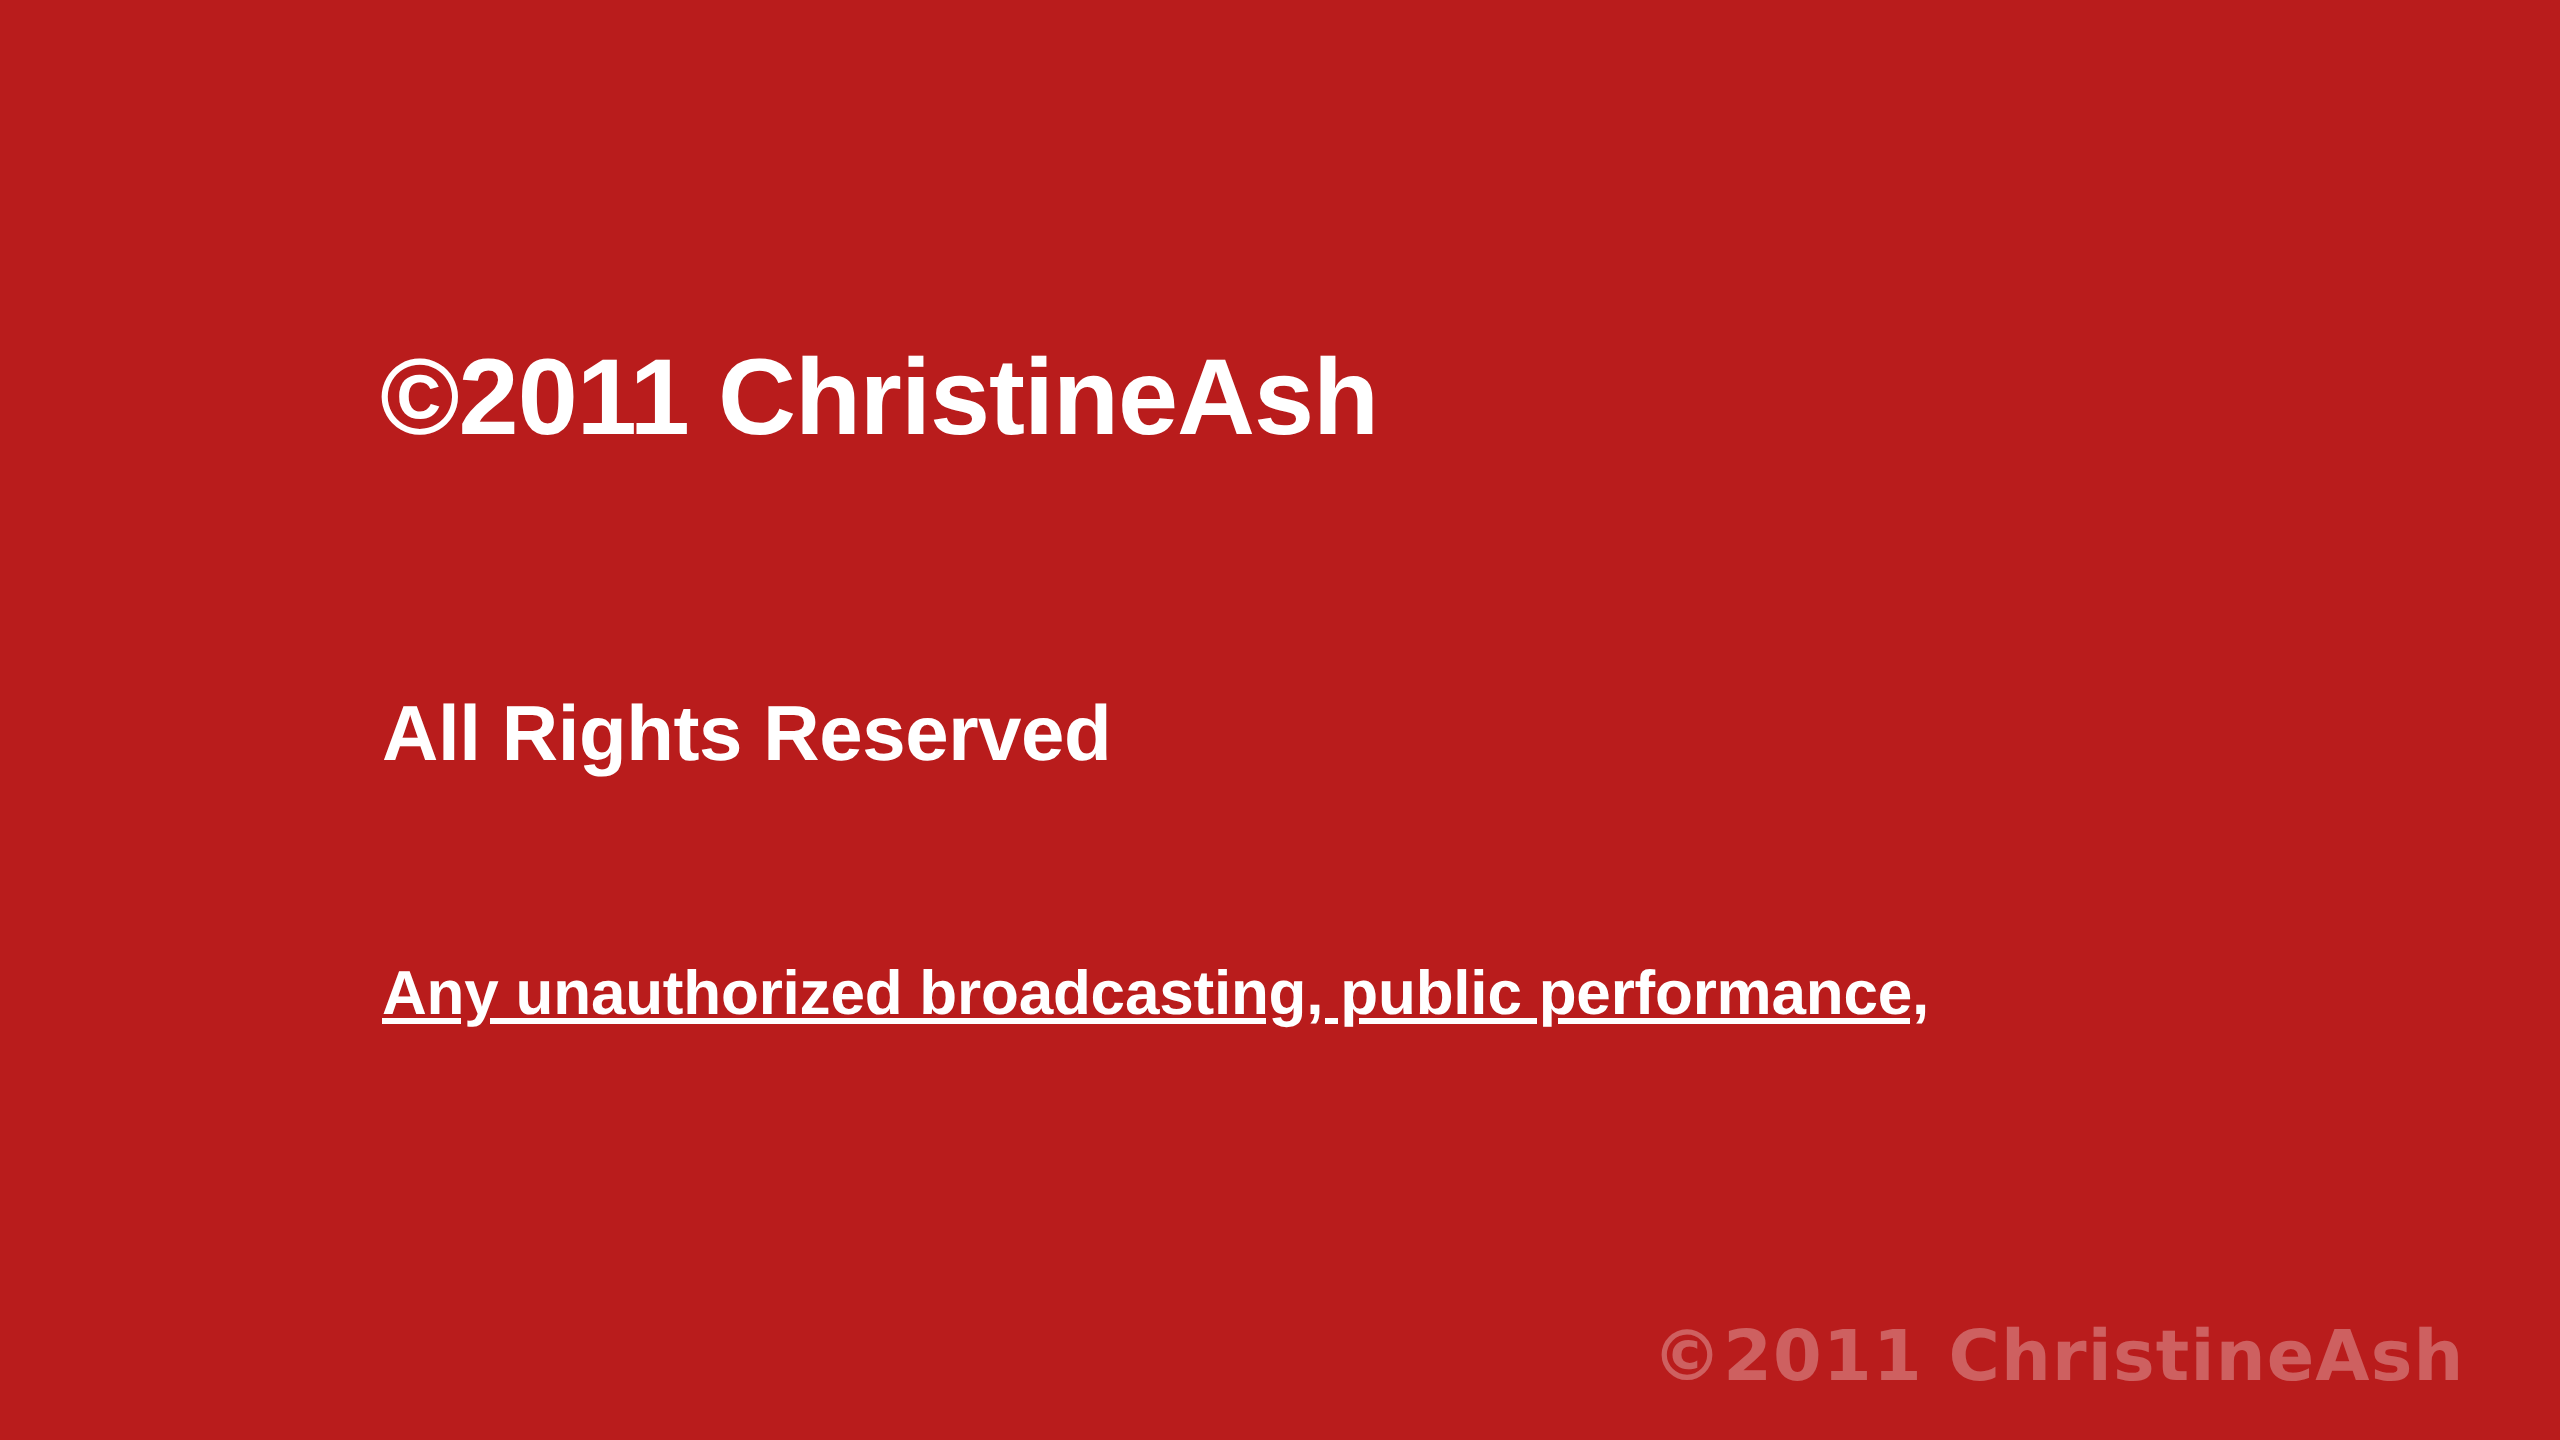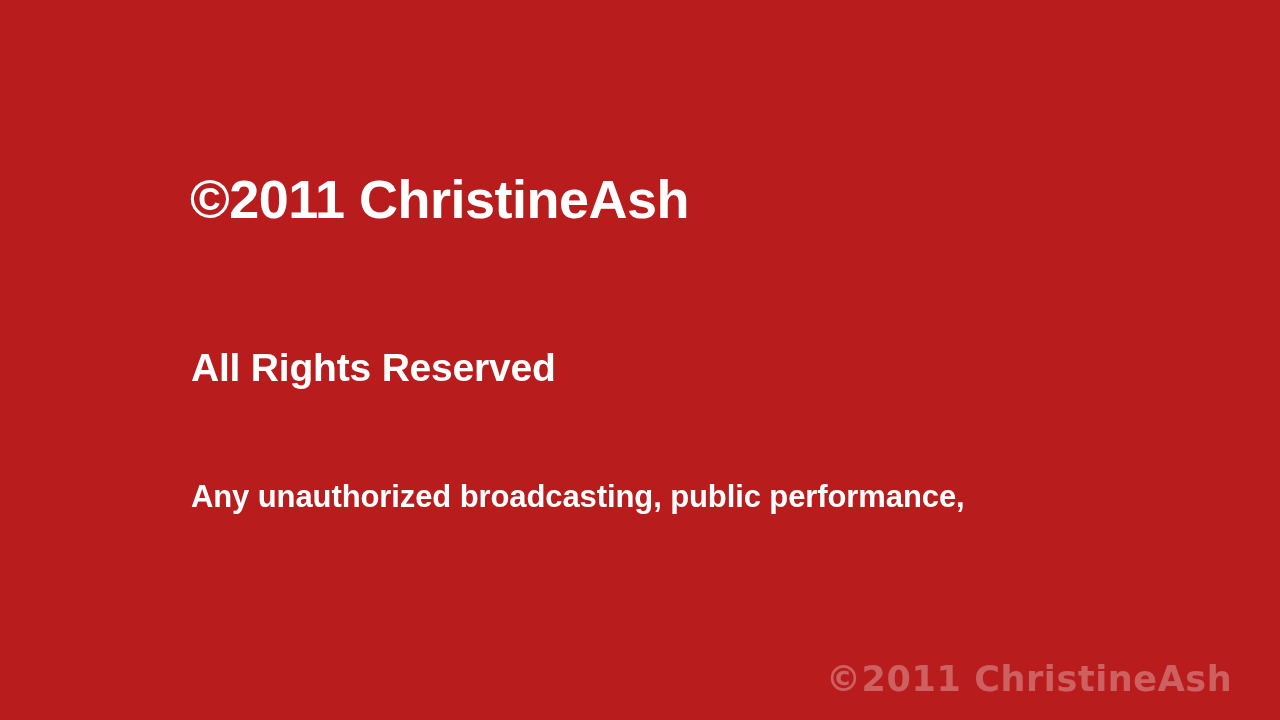--- a/index.html
+++ b/index.html
@@ -53,20 +53,21 @@
     width: 1010px;
     font-size: 31px;
     font-weight: bold;
     color: #ffffff;
     letter-spacing: -0.1px;
     line-height: 45px;
   }
   #warning-paragraph .line {
     display: block;
     white-space: nowrap;
+    text-decoration: underline;
   }
 
   
   #watermark {
     position: absolute;
     left: 826px;
     top: 661px;
     font-family: "DejaVu Sans", sans-serif;
     font-size: 35px;
     font-weight: bold;

